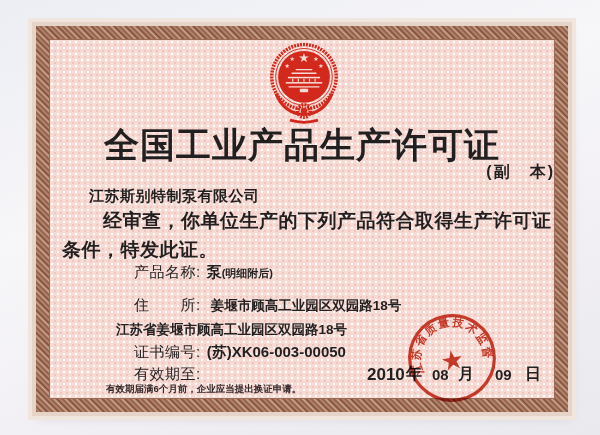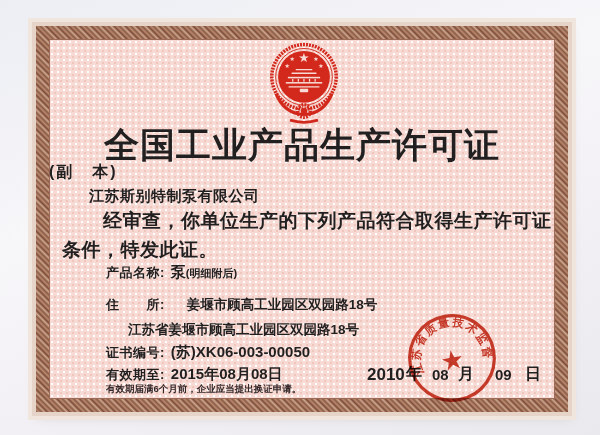--- a/index.html
+++ b/index.html
@@ -14,27 +14,27 @@
     box-shadow:0 0 0 8px #f1e6de, 2px 4px 10px rgba(90,80,90,.25);}
   .cert-inner{position:relative;width:100%;height:100%;
     background-color:#f6dad3;
     background-image:radial-gradient(#ffffff 0.8px, rgba(255,255,255,0) 1px),
                      radial-gradient(#eec5bd 0.7px, rgba(255,255,255,0) 0.9px);
     background-size:6px 6px,6px 6px;background-position:0 0,3px 3px;
     box-shadow:inset 0 0 0 1px rgba(140,88,66,.85);
     color:#211f20;}
   .abs{position:absolute;white-space:nowrap;}
   .title{left:0;top:83px;width:100%;text-align:center;font-size:35px;font-weight:bold;letter-spacing:1px;}
-  .subtitle{left:0;top:123px;width:100%;text-align:left;font-size:16px;font-weight:bold;letter-spacing:2px;}
+  .subtitle{left:0;top:123px;width:100%;text-align:right;font-size:16px;font-weight:bold;letter-spacing:2px;}
   .company{left:40px;top:148px;font-size:15px;font-weight:bold;letter-spacing:.5px;}
   .stmt1{left:54px;top:169px;font-size:19px;font-weight:bold;letter-spacing:.5px;}
   .stmt2{left:13px;top:198px;font-size:19px;font-weight:bold;letter-spacing:.5px;text-align:right;}
   .row{left:57px;display:flex;align-items:baseline;}
-  .row .lbl{font-size:13px;font-weight:bold;letter-spacing:.5px;}
-  .row .val{font-size:13.5px;font-weight:bold;margin-left:22px;}
+  .row .lbl{font-size:15px;font-weight:normal;letter-spacing:.5px;margin-left:28px;}
+  .row .val{font-size:13.5px;font-weight:bold;margin-left:10px;}
   .row .val-big{font-size:15px;font-weight:bold;margin-left:6px;}
   .row .note{font-size:11px;font-weight:bold;}
   .renewal{left:57px;top:344px;font-size:9.5px;font-weight:bold;color:#33272a;text-align:center;}
   .date-piece{position:absolute;font-weight:bold;margin-left:26px;}
   .emblem{position:absolute;left:220px;top:3px;width:70px;height:85px;}
   .seal{position:absolute;left:356px;top:272px;width:94px;height:94px;opacity:.92;
     mix-blend-mode:multiply;transform:rotate(-10deg);}
 </style>
 </head>
 <body>
@@ -90,21 +90,20 @@
       </div>
       <div class="abs row" style="top:282px">
         <span class="val">江苏省姜堰市顾高工业园区双园路18号</span>
       </div>
       <div class="abs row" style="top:304px">
         <span class="lbl">证书编号:</span>
         <span class="val-big">(苏)XK06-003-00050</span>
       </div>
       <div class="abs row" style="top:326px">
         <span class="lbl">有效期至:</span>
-        <span class="val-big">2015年08月08日</span>
       </div>
       <div class="abs renewal">有效期届满6个月前，企业应当提出换证申请。</div>
 
       <span class="date-piece" style="left:292px;top:326px;font-size:17px">2010</span>
       <span class="date-piece" style="left:331px;top:325px;font-size:16px">年</span>
       <span class="date-piece" style="left:357px;top:327px;font-size:15px">08</span>
       <span class="date-piece" style="left:383px;top:325px;font-size:16px">月</span>
       <span class="date-piece" style="left:420px;top:327px;font-size:15px">09</span>
       <span class="date-piece" style="left:450px;top:325px;font-size:16px">日</span>
 

